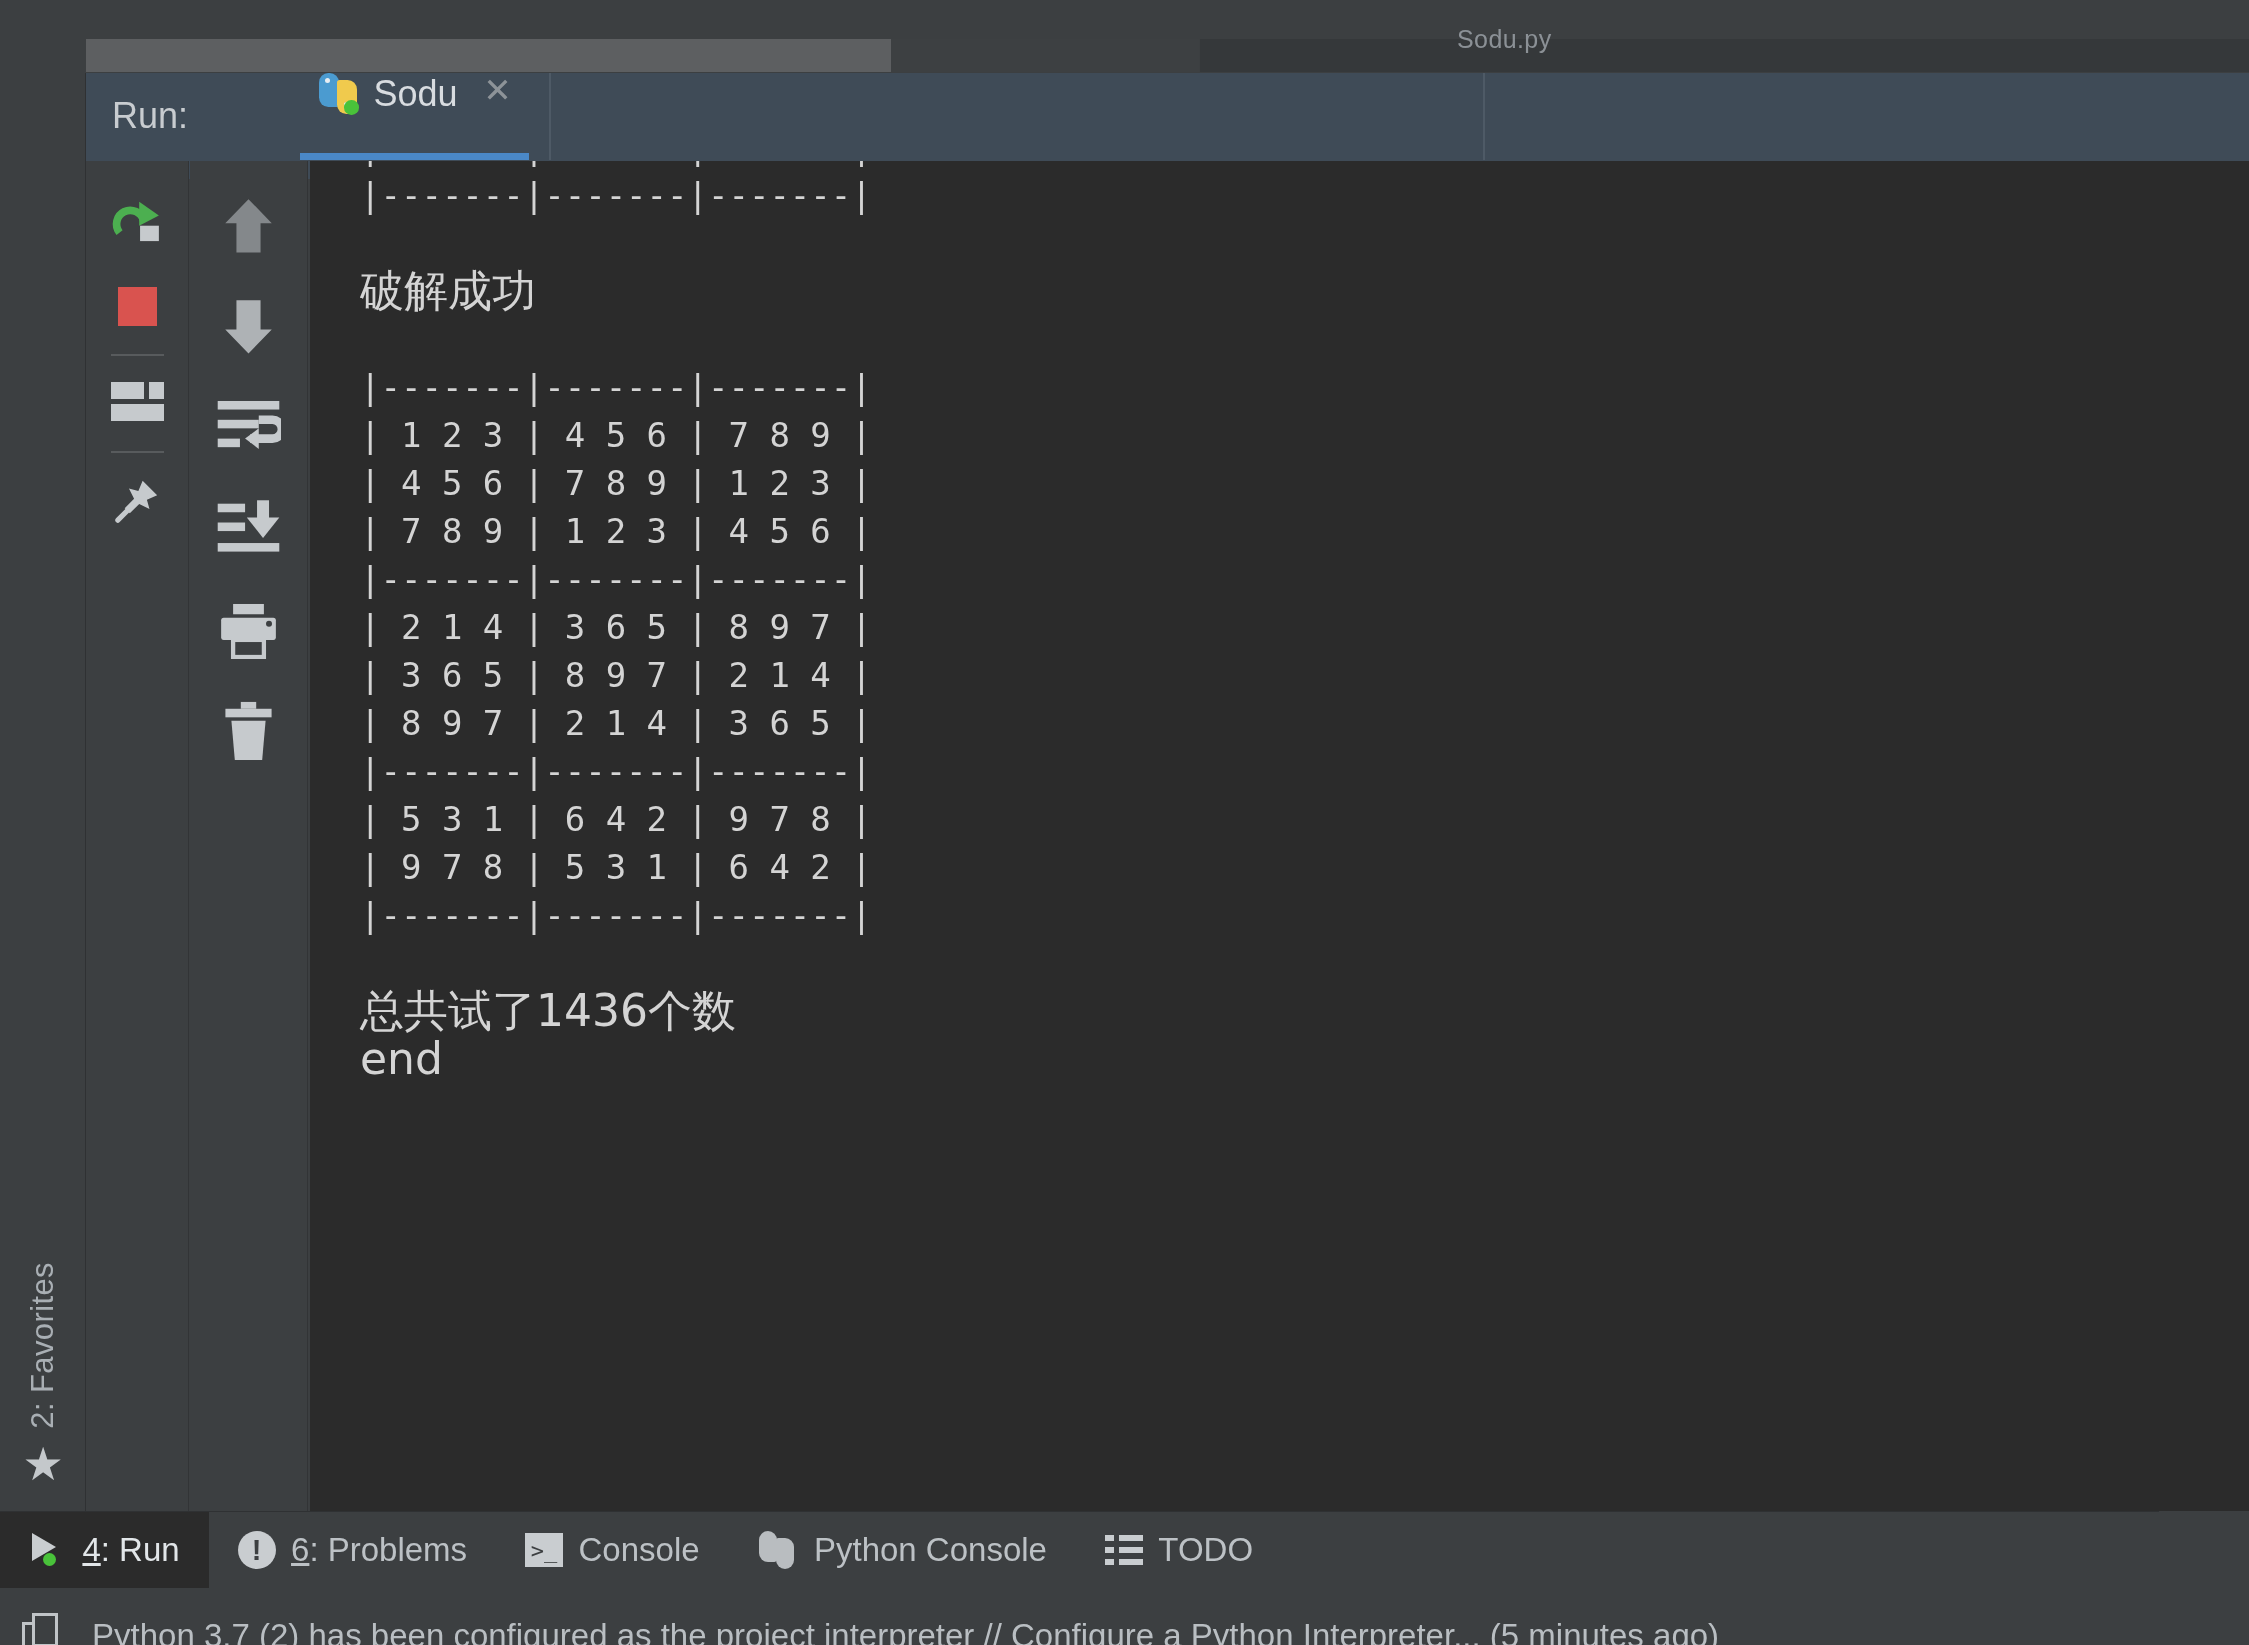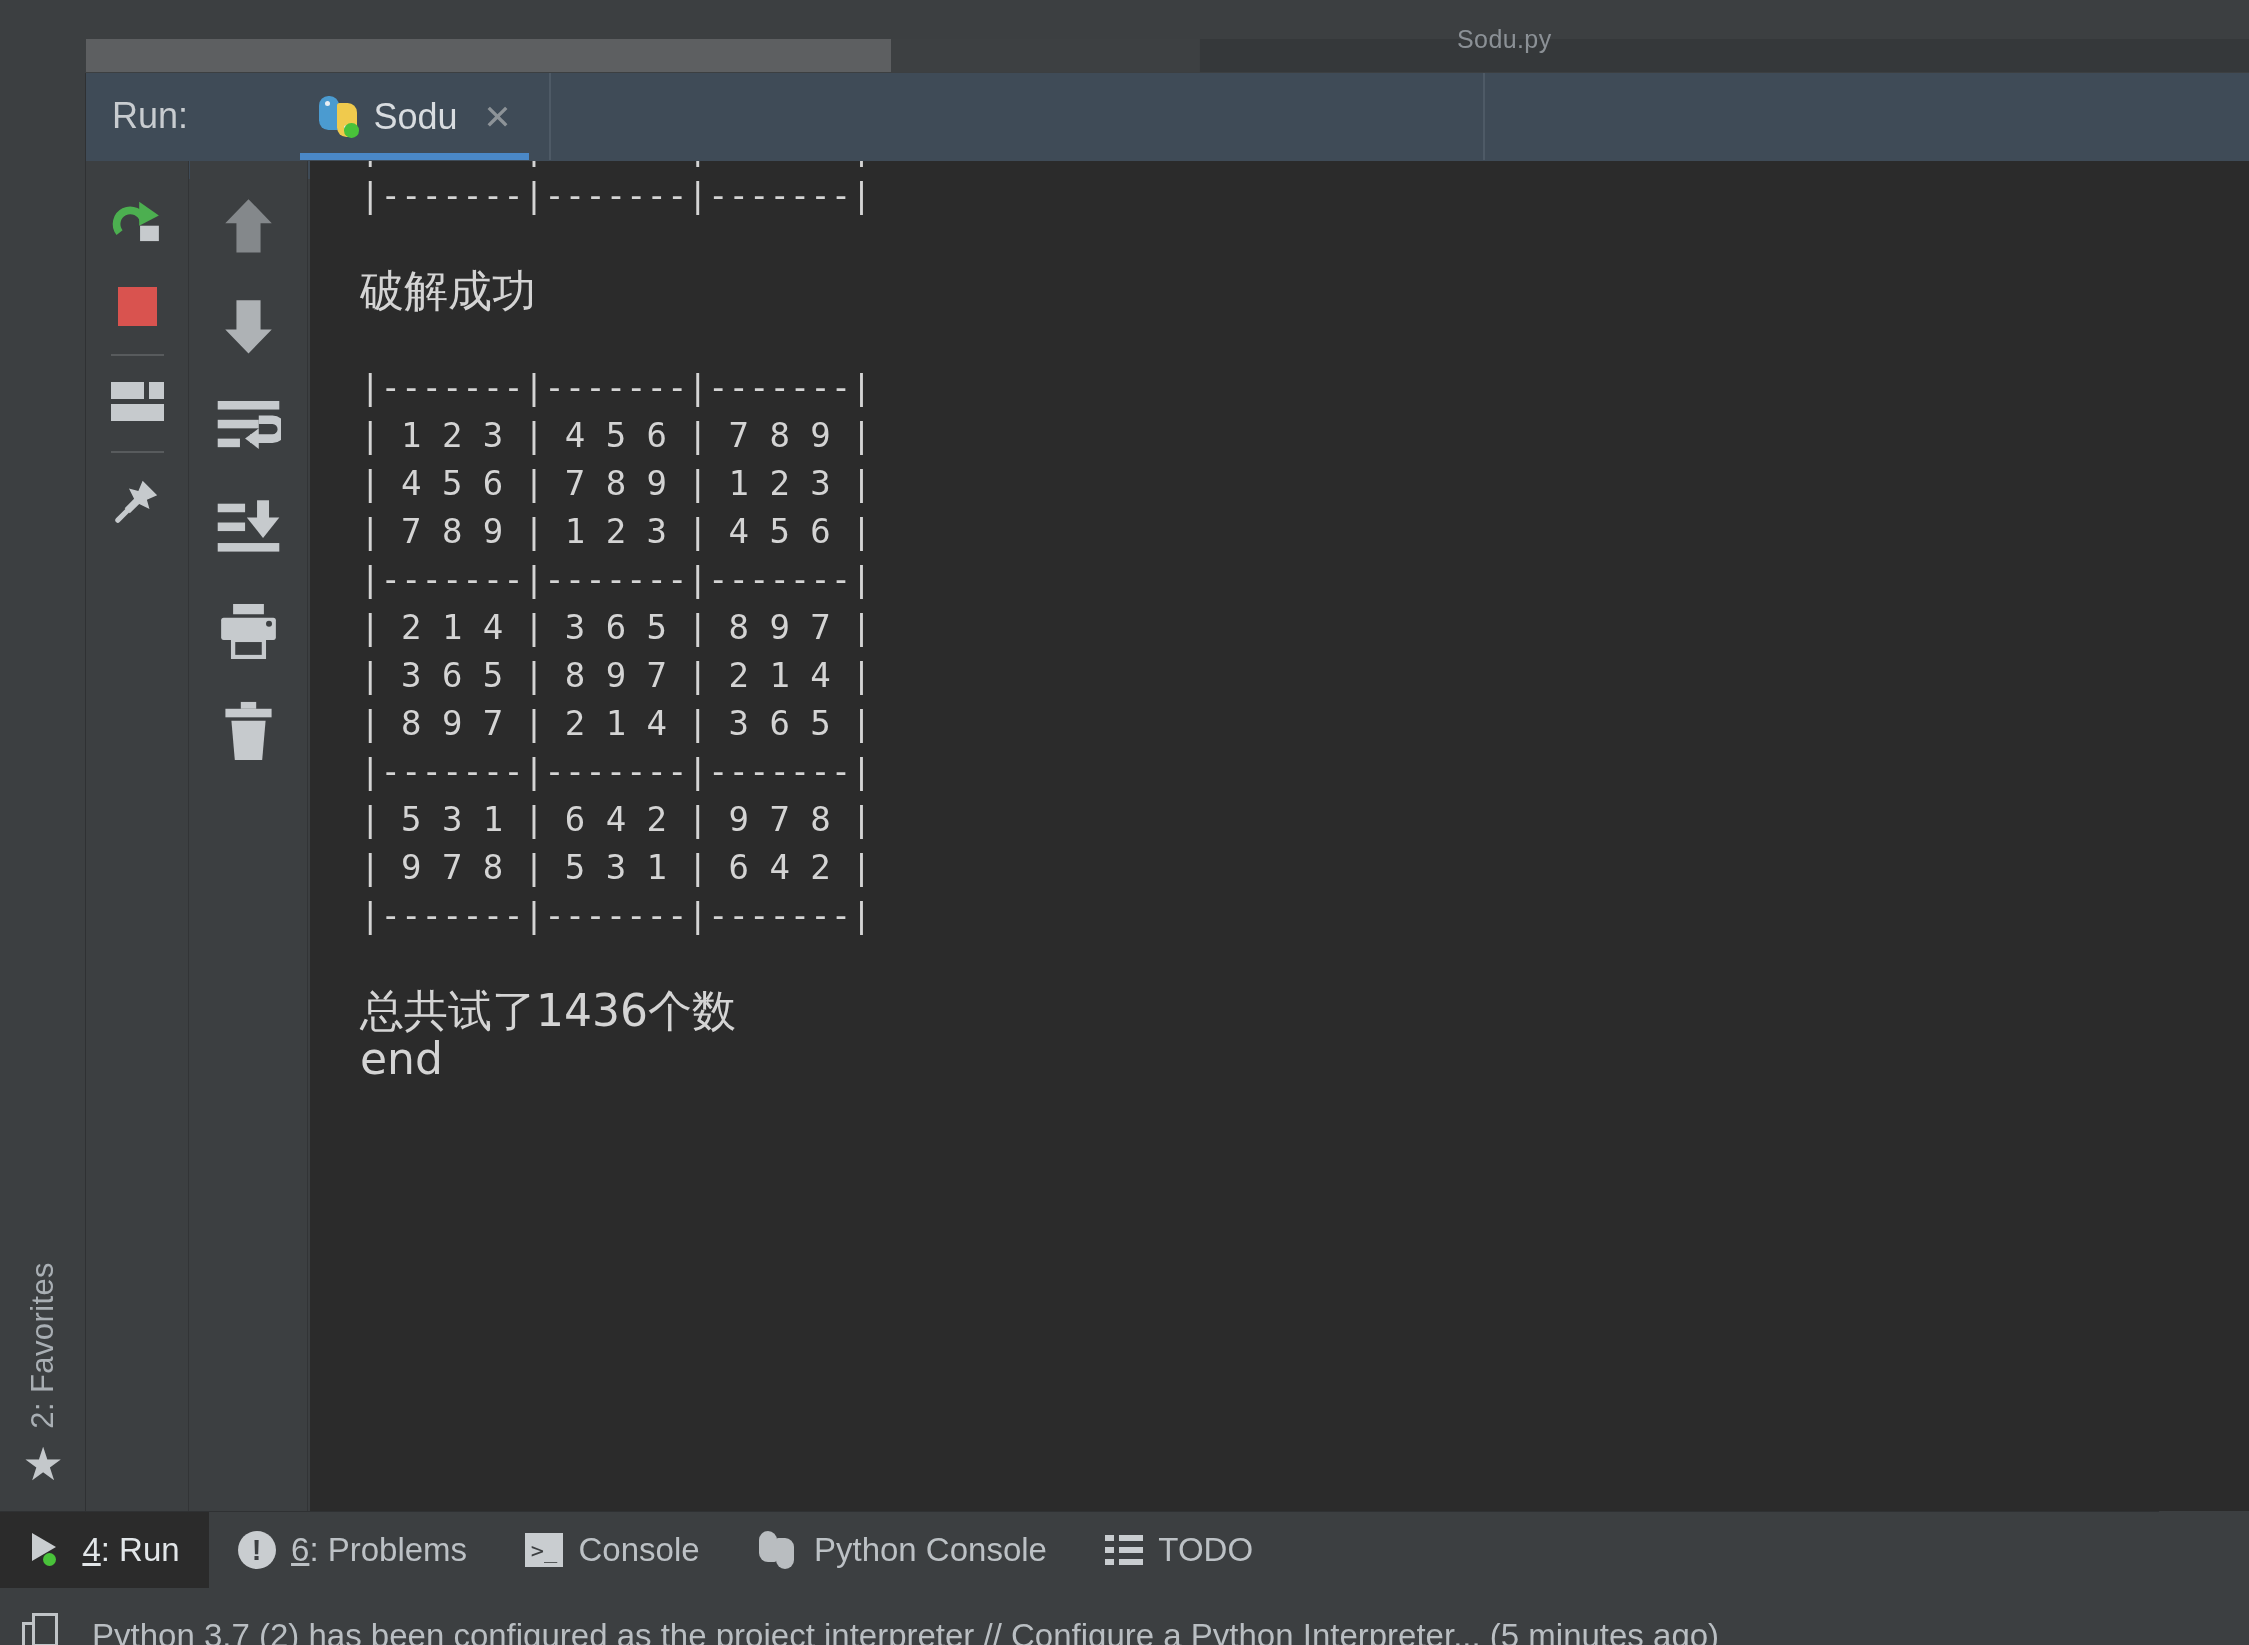--- a/index.html
+++ b/index.html
@@ -28,21 +28,21 @@
     background: #3f4b57;
   }
   .run-header .hdr-div1 { position: absolute; left: 463px; top: 0; width: 1.7px; height: 87px; background: #4e5a66; }
   .run-header .hdr-div2 { position: absolute; left: 1397px; top: 0; width: 1.7px; height: 87px; background: #4e5a66; }
   .run-header .run-label {
     position: absolute; left: 26px; top: 22px; color: #c8ccd0;
     font-size: 36px; white-space: nowrap;
   }
   .run-tab {
     position: absolute; left: 214px; top: 0; height: 87px;
-    display: flex; align-items: center; gap: 15.4px; padding: 0 17px;
+    display: flex; gap: 15.4px; padding: 0 17px;
   }
   .run-tab .tab-title { color: #d8dce0; font-size: 36px; white-space: nowrap; }
   .run-tab .tab-close {
     color: #8d9398; font-size: 34px; font-weight: 300; line-height: 1;
     margin-left: 10.3px; cursor: pointer;
   }
   .run-tab .tab-underline {
     position: absolute; left: 0; bottom: 0; width: 100%; height: 6.9px; background: #4a88c7;
   }
   .py-icon { position: relative; width: 41px; height: 41px; flex: 0 0 41px; }

